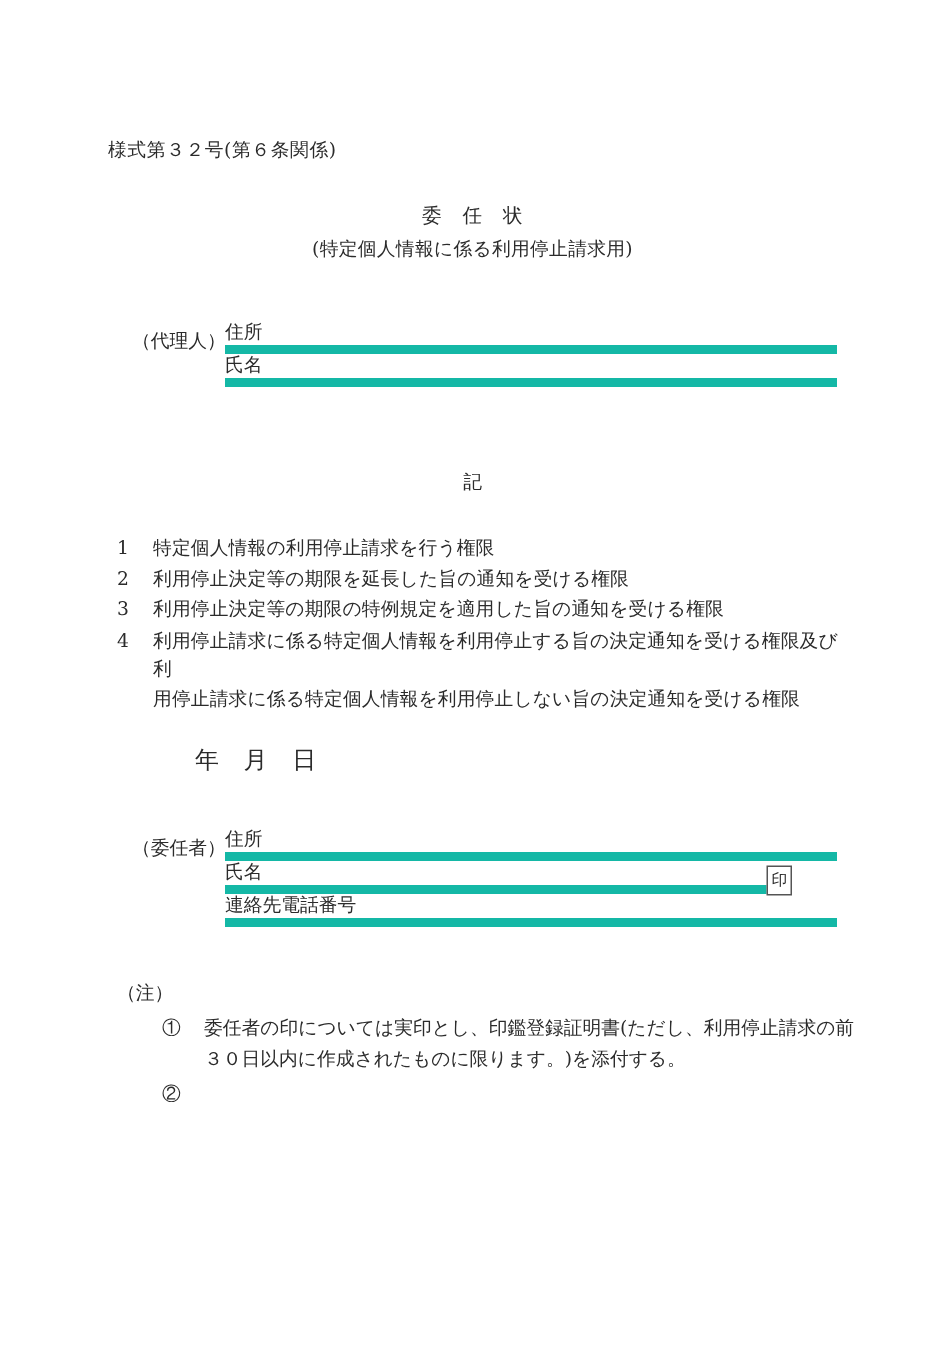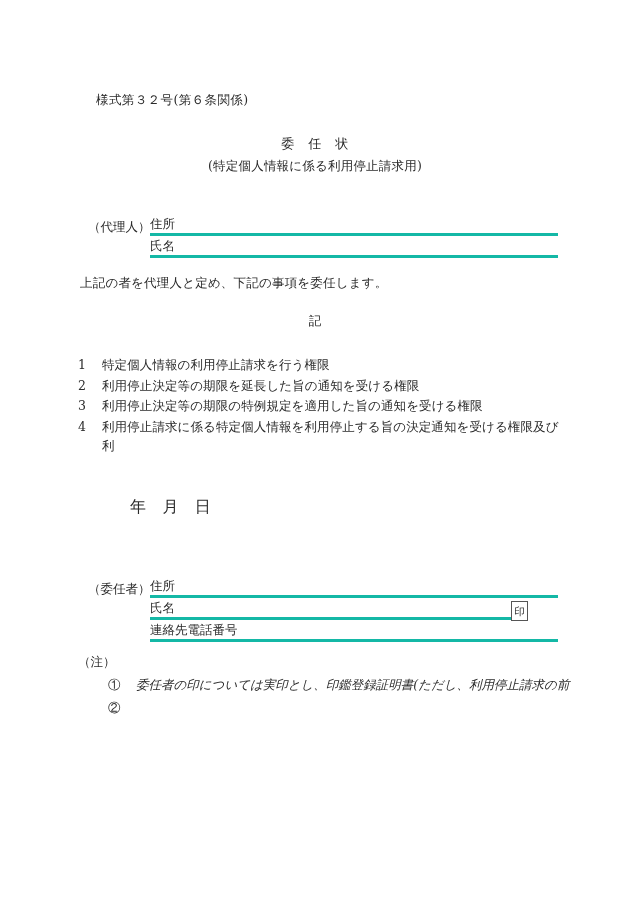--- a/index.html
+++ b/index.html
@@ -20,21 +20,21 @@
 
   .page {
     position: absolute;
     inset: 0;
     background: #ffffff;
   }
 
   
   .form-number {
     position: absolute;
-    left: 96px;
+    left: 72px;
     top: 92px;
     font-size: 12.5px;
     letter-spacing: 0.4px;
     white-space: nowrap;
   }
 
   
   .doc-title {
     position: absolute;
     left: 0;
@@ -54,21 +54,21 @@
     letter-spacing: 0.2px;
   }
 
   
   .party {
     position: absolute;
     left: 78px;
     width: 480px;
   }
   .party.agent { top: 214px; text-align: center; }
-  .party.delegator { top: 576px; }
+  .party.delegator { top: 552px; }
 
   .party-row {
     display: flex;
     align-items: flex-end;
     height: 22px;
     position: relative;
   }
   .party-label {
     width: 72px;
     flex: 0 0 72px;
@@ -84,21 +84,21 @@
     padding-right: 4px;
     position: relative;
     z-index: 2;
     background: transparent;
   }
   
   .field-wrap {
     flex: 1 1 auto;
     display: flex;
     align-items: flex-end;
-    border-bottom: 3px solid #14b8a6;
+    border-bottom: 6px solid #14b8a6;
     height: 17px;
   }
   .field-wrap.short { margin-right: 44px; }
 
   .seal-box {
     position: absolute;
     right: 30px;
     bottom: -1px;
     width: 17px;
     height: 20px;
@@ -185,21 +185,20 @@
     display: flex;
     align-items: flex-start;
     margin-left: 30px;
     margin-top: 2px;
   }
   .note-marker {
     flex: 0 0 28px;
   }
   .note-body {
     flex: 1 1 auto;
-    font-style: italic;
   }
   .note-body .cont {
     display: block;
   }
 </style>
 </head>
 <body>
 
 <div class="page">
 
@@ -216,21 +215,20 @@
       </span>
     </div>
     <div class="party-row">
       <span class="party-label blank">（代理人）</span>
       <span class="field-wrap">
         <span class="field-name">氏名</span>
       </span>
     </div>
   </div>
 
-  <div class="sentence">上記の者を代理人と定め、下記の事項を委任します。</div>
 
   <div class="ki">記</div>
 
   <div class="auth-list">
     <div class="auth-item">
       <span class="auth-num">1</span>
       <span class="auth-text">
         <span>特定個人情報の利用停止請求を行う権限</span>
       </span>
     </div>
@@ -243,20 +241,21 @@
     <div class="auth-item">
       <span class="auth-num">3</span>
       <span class="auth-text">
         <span>利用停止決定等の期限の特例規定を適用した旨の通知を受ける権限</span>
       </span>
     </div>
     <div class="auth-item">
       <span class="auth-num">4</span>
       <span class="auth-text">
         <span>利用停止請求に係る特定個人情報を利用停止する旨の決定通知を受ける権限及び利</span>
+        <span class="cont">用停止請求に係る特定個人情報を利用停止しない旨の決定通知を受ける権限</span>
       </span>
     </div>
   </div>
 
   <div class="date-line">年　月　日</div>
 
   <div class="party delegator">
     <div class="party-row">
       <span class="party-label">（委任者）</span>
       <span class="field-wrap">
@@ -279,20 +278,21 @@
   </div>
 
   <div class="notes">
     <div class="notes-head">
       <span class="notes-head-label">（注）</span>
     </div>
     <div class="note-item">
       <span class="note-marker">①</span>
       <span class="note-body">
         <span>委任者の印については実印とし、印鑑登録証明書(ただし、利用停止請求の前</span>
+        <span class="cont">３０日以内に作成されたものに限ります。)を添付する。</span>
       </span>
     </div>
     <div class="note-item">
       <span class="note-marker">②</span>
       <span class="note-body">
       </span>
     </div>
   </div>
 
 </div>

